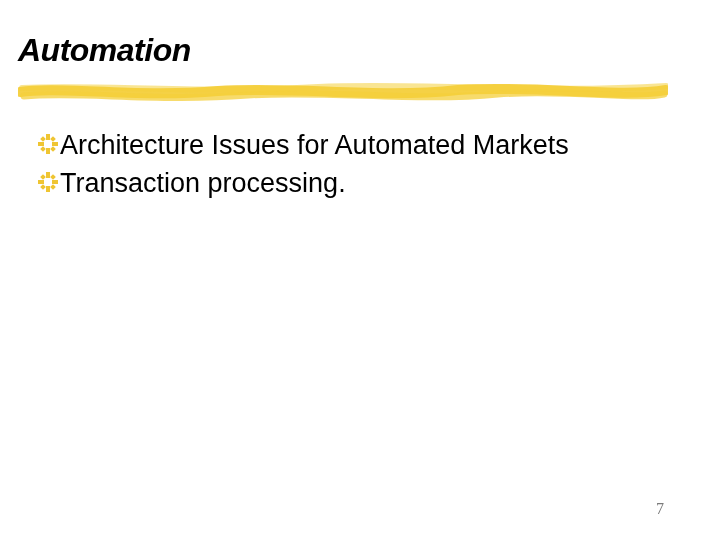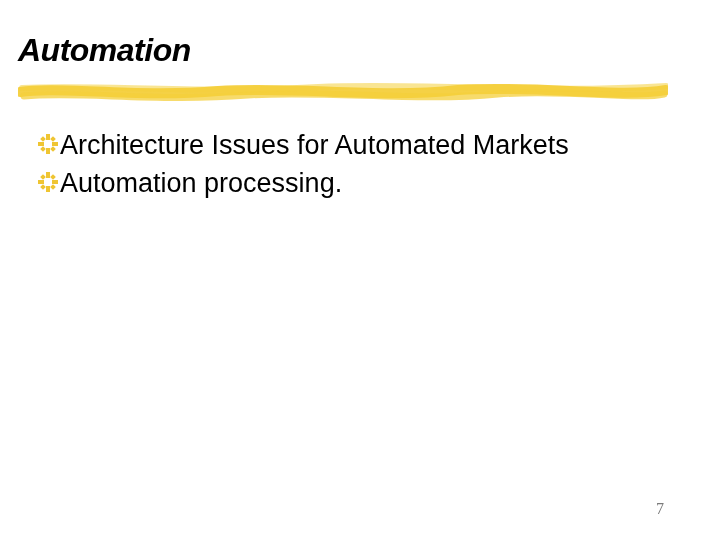--- a/index.html
+++ b/index.html
@@ -124,21 +124,21 @@
             <rect x="8" y="14" width="4" height="6"></rect>
             <rect x="0" y="8" width="6" height="4"></rect>
             <rect x="14" y="8" width="6" height="4"></rect>
             <rect x="3" y="3" width="4" height="4" transform="rotate(45 5 5)"></rect>
             <rect x="13" y="3" width="4" height="4" transform="rotate(45 15 5)"></rect>
             <rect x="3" y="13" width="4" height="4" transform="rotate(45 5 15)"></rect>
             <rect x="13" y="13" width="4" height="4" transform="rotate(45 15 15)"></rect>
           </g>
         </svg>
       </span>
-      <span class="bullet-text">Automation processing.</span>
+      <span class="bullet-text">Transaction processing.</span>
     </div>
 
 
   </div>
 
   <div class="pagenum">7</div>
 
 </div>
 
 </body></html>

